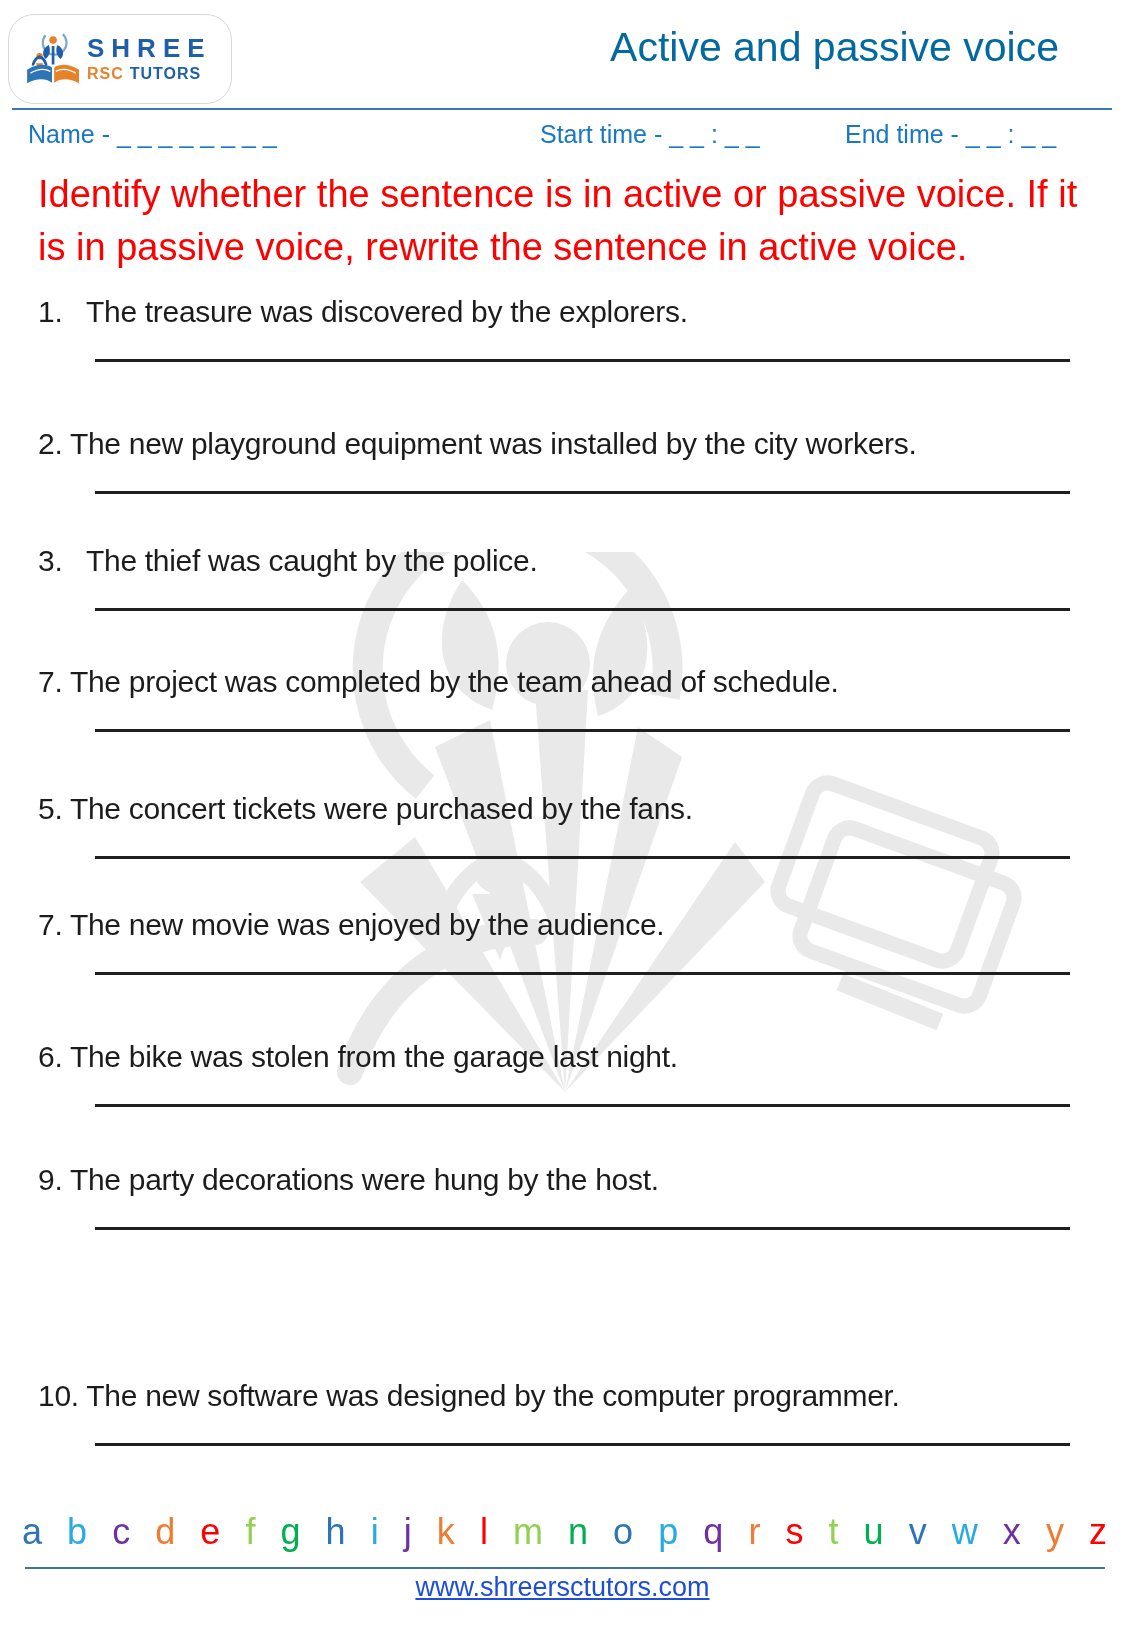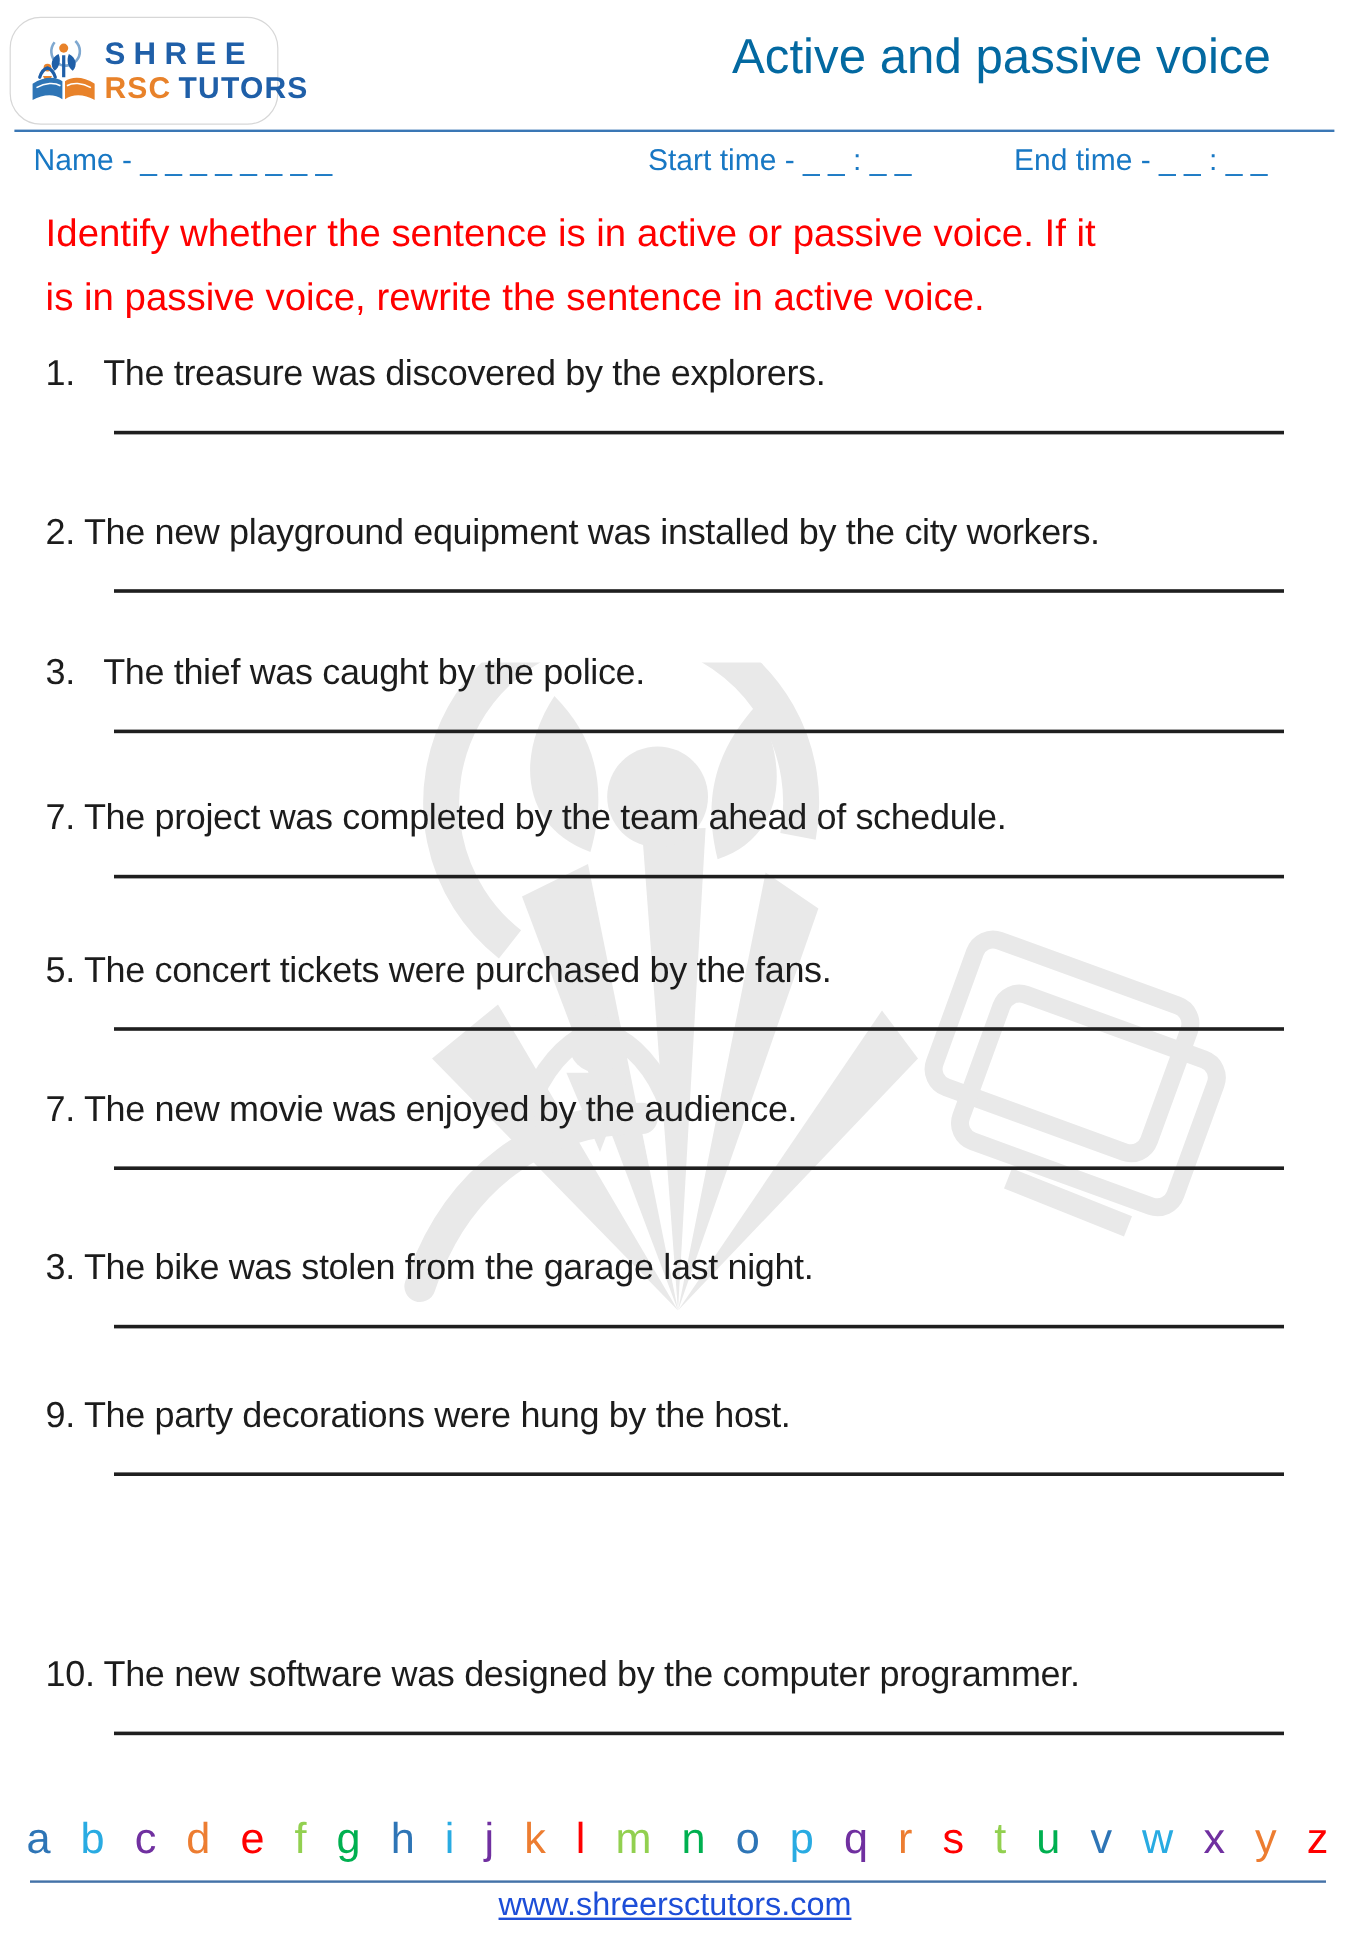--- a/index.html
+++ b/index.html
@@ -18,42 +18,42 @@
     border:1px solid #d7d7d7;border-radius:26px;
     display:flex;align-items:center;gap:8px;
     padding:0 0 0 16px;box-sizing:border-box;
     background:#ffffff;
   }
   .logo-box svg{width:54px;height:60px;flex:0 0 auto;}
   .brand{display:flex;flex-direction:column;line-height:1.05;}
   .brand-top{
     font-size:26px;font-weight:700;color:#1F5FA8;letter-spacing:7px;
   }
-  .brand-bottom{font-size:25px;font-weight:700;letter-spacing:1px;margin-top:3px;}
+  .brand-bottom{font-size:16px;font-weight:700;letter-spacing:1px;margin-top:3px;}
   .brand-rsc{color:#E8822A;}
   .brand-tutors{color:#1F5FA8;margin-left:6px;}
   .title{
     position:absolute;top:24px;right:66px;margin:0;
     font-size:41px;font-weight:400;color:#0369a1;
     white-space:nowrap;
   }
   .rule{position:absolute;background:#3A77B5;}
   .header-rule{left:12px;right:13px;top:108px;height:2px;}
   
   .meta span{
     position:absolute;top:120px;
     font-size:25px;color:#1878C4;white-space:pre;
   }
   .meta-name{left:28px;}
   .meta-start{left:540px;}
   .meta-end{left:845px;}
   
   .instruction{
     position:absolute;left:38px;top:168px;right:30px;
-    font-size:32px;line-height:53px;color:#FF0000;
+    font-size:38px;line-height:53px;color:#FF0000;
   }
   
   .watermark{
     position:absolute;left:320px;top:552px;width:735px;height:555px;
     z-index:0;
   }
   
   .questions{position:absolute;left:0;top:0;width:1125px;height:1626px;z-index:1;pointer-events:none;}
   .q-item{position:absolute;left:38px;right:17px;}
   .q-item:nth-child(1){top:293px}
@@ -181,21 +181,21 @@
     <div class="answer-line"></div>
   </div>
 
 
   <div class="q-item">
     <div class="q-text">7. The new movie was enjoyed by the audience.</div>
     <div class="answer-line"></div>
   </div>
 
   <div class="q-item">
-    <div class="q-text">3. The bike was stolen from the garage last night.</div>
+    <div class="q-text">6. The bike was stolen from the garage last night.</div>
     <div class="answer-line"></div>
   </div>
 
   <div class="q-item">
     <div class="q-text">9. The party decorations were hung by the host.</div>
     <div class="answer-line"></div>
   </div>
 
   <div class="q-item">
     <div class="q-text">10. The new software was designed by the computer programmer.</div>

